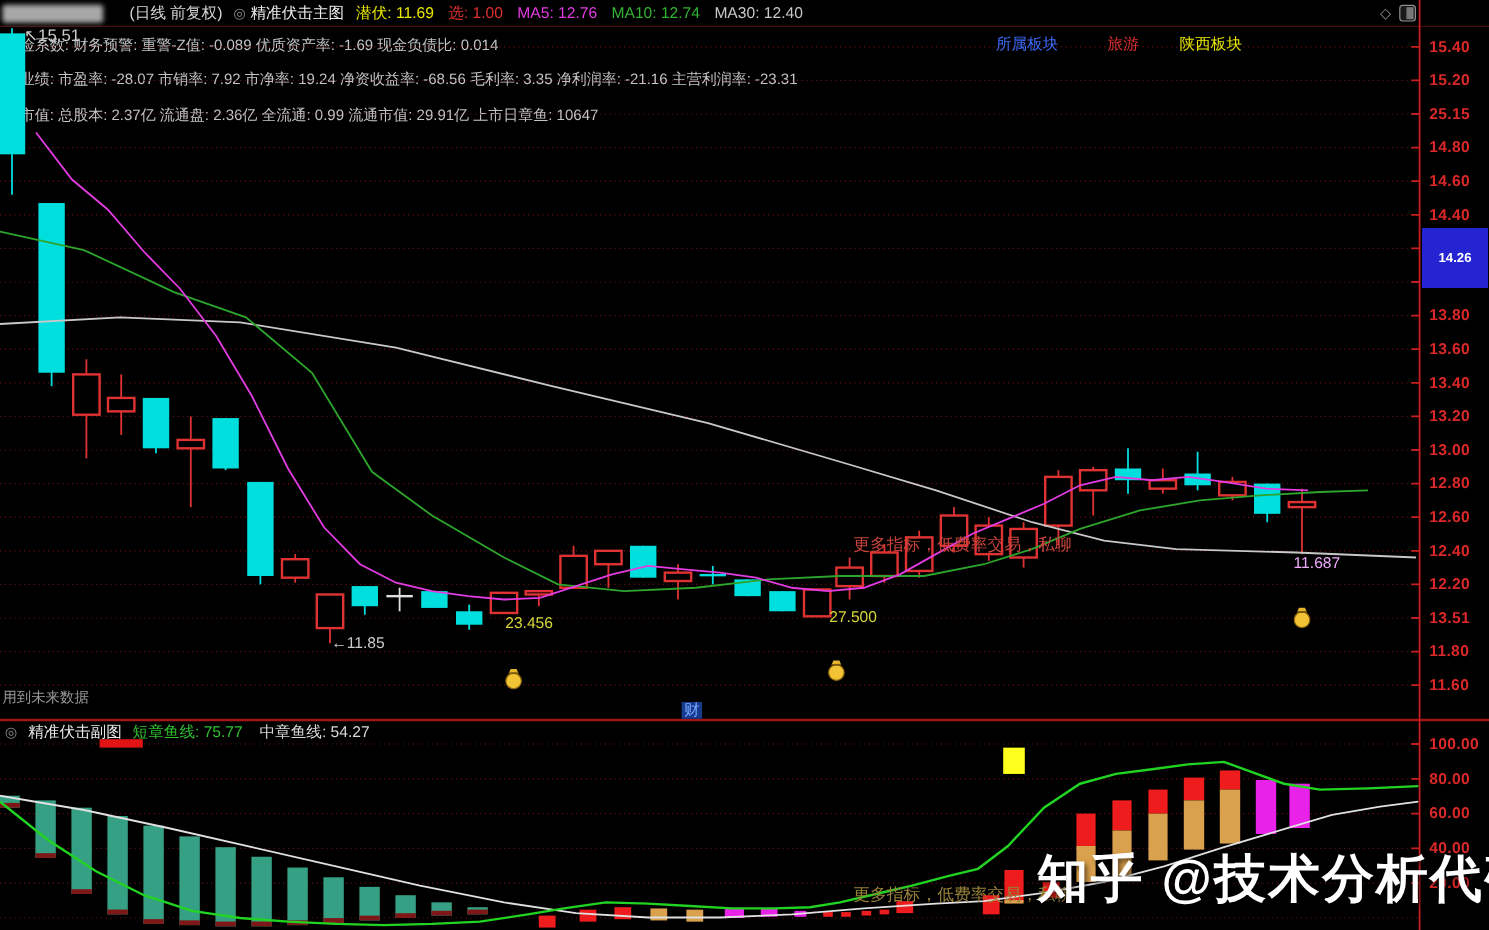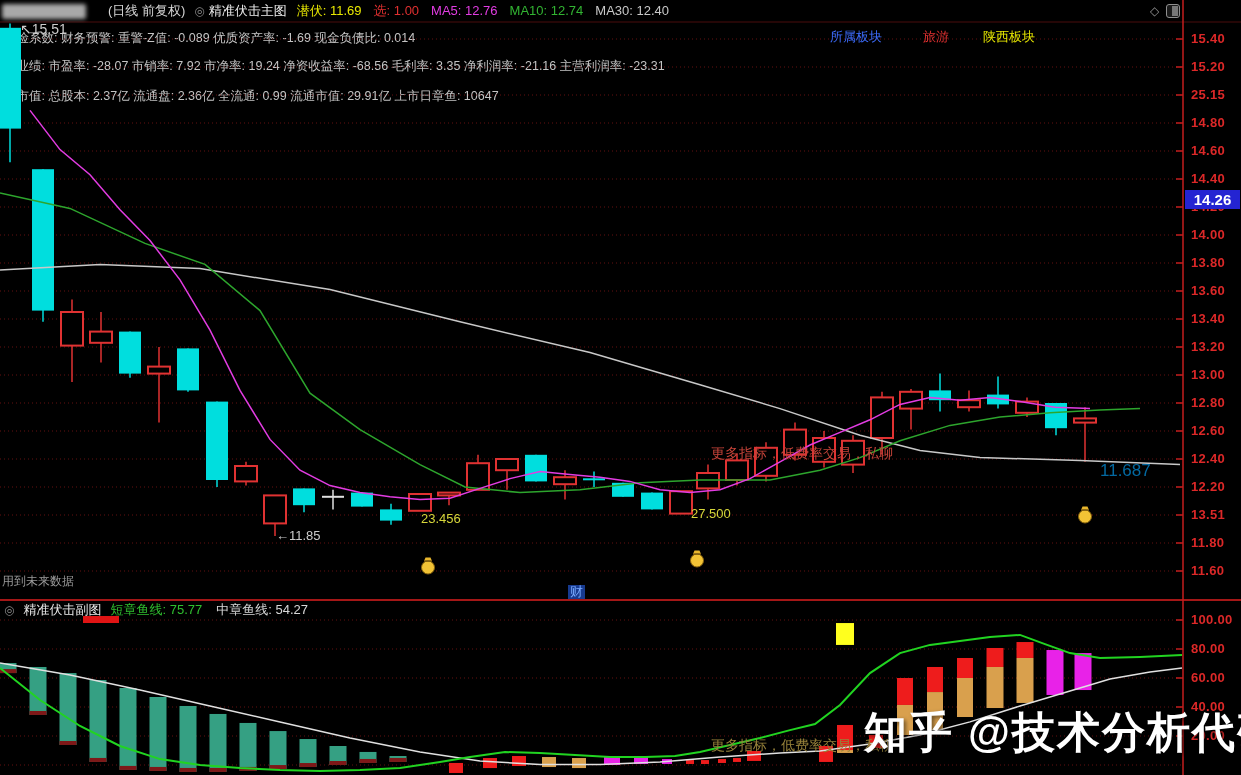--- a/index.html
+++ b/index.html
@@ -17,22 +17,22 @@
   .diamond{color:#8f8f8f;font-size:12px;line-height:12px;}
   .panel-ico{position:relative;width:12px;height:12px;border:1.5px solid #8f8f8f;border-radius:3px;background:#1a1a1a;}
   .panel-ico i{position:absolute;top:1px;bottom:1px;right:1px;width:55%;background:#777;}
   .info-row{position:absolute;left:4px;color:#c4c4c4;font-size:12.5px;z-index:10;white-space:pre;z-index:10;}
   .plate-item{position:absolute;font-size:13px;z-index:30;white-space:nowrap;}
   svg#chart{position:absolute;top:0;left:0;z-index:20;}
   .grid{stroke:#641010;stroke-dasharray:1 3;stroke-width:1;}
   .tick{stroke:#c41e1e;stroke-width:1.5;}
   .ax-label{position:absolute;left:1191px;width:48px;color:#dc2828;font-size:13px;font-weight:700;
             letter-spacing:.3px;z-index:30;}
-  #price-tag{position:absolute;left:1185px;width:55px;background:#2424d2;color:#fff;font-size:15px;
-             font-weight:700;text-align:center;z-index:35;padding:1px 0;}
+  #price-tag{position:absolute;left:1185px;width:55px;background:#2424d2;color:#fff;font-size:11px;
+             font-weight:700;text-align:center;z-index:35;padding:19px 0;}
   .annot{position:absolute;z-index:30;white-space:nowrap;line-height:1.1;}
   .subheader{position:absolute;top:601px;left:0;z-index:30;font-size:13px;display:flex;gap:9px;
              align-items:center;padding-left:4px;white-space:nowrap;}
   .sh-icon{color:#8a8a8a;font-size:12px;}
   .sh-title{color:#e8e8e8;}
   .red-mark{position:absolute;left:83px;top:616px;width:36px;height:7px;background:#e01414;z-index:31;}
   .watermark{position:absolute;left:864px;top:704px;z-index:50;color:#fff;font-size:43px;font-weight:700;
              letter-spacing:2px;white-space:nowrap;text-shadow:2px 2px 4px rgba(0,0,0,.55);}
 </style>
 </head>
@@ -327,21 +327,21 @@
       <div class="ax-label" style="top: 699px;">40.00</div>
       <div class="ax-label" style="top: 728px;">20.00</div>
     </div>
   <div id="price-tag" style="top: 189.6px; background: rgb(36, 36, 210);">14.26</div>
 
   <div id="annots">
       <div class="annot" style="left: 20px; top: 22px; color: rgb(204, 204, 204); font-size: 14px;">↖15.51</div>
       <div class="annot" style="left: 276px; top: 529px; color: rgb(204, 204, 204); font-size: 13px;">←11.85</div>
       <div class="annot" style="left: 421px; top: 512px; color: rgb(214, 214, 58); font-size: 13px;">23.456</div>
       <div class="annot" style="left: 691px; top: 507px; color: rgb(214, 214, 58); font-size: 13px;">27.500</div>
-      <div class="annot" style="left: 1100px; top: 462px; color: #0369a1; font-size: 17px;">11.687</div>
+      <div class="annot" style="left: 1078px; top: 462px; color: #f0abfc; font-size: 13px;">11.687</div>
       <div class="annot" style="left: 711px; top: 446px; color: rgb(200, 68, 58); font-size: 14px;">更多指标，低费率交易，私聊</div>
       <div class="annot" style="left: 711px; top: 738px; color: rgb(151, 130, 58); font-size: 14px;">更多指标，低费率交易，私聊</div>
       <div class="annot" style="left: 2px; top: 575px; color: rgb(154, 154, 154); font-size: 12px;">用到未来数据</div>
       <div class="annot" style="left: 568px; top: 585px; color: rgb(121, 170, 255); font-size: 13px; background: rgb(23, 58, 143); padding: 0px 2px;">财</div>
     </div>
 
   <div class="subheader">
     <span class="sh-icon">◎</span>
     <span class="sh-title">精准伏击副图</span>
     <span id="sh-items"><span style="color: rgb(47, 191, 47); margin-right: 14px;">短章鱼线: 75.77</span><span style="color: rgb(216, 216, 216); margin-right: 14px;">中章鱼线: 54.27</span></span>

